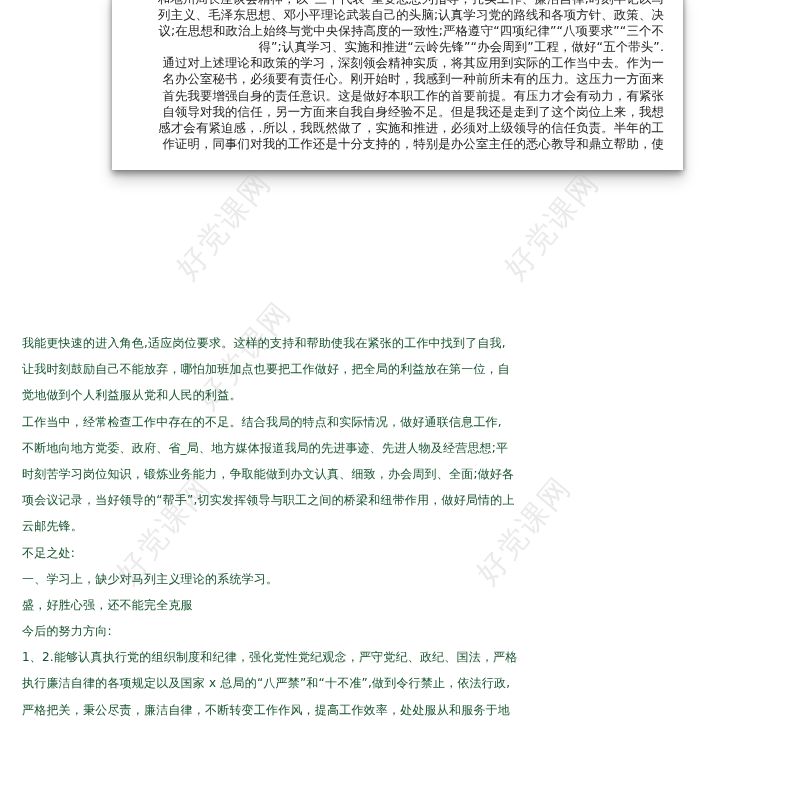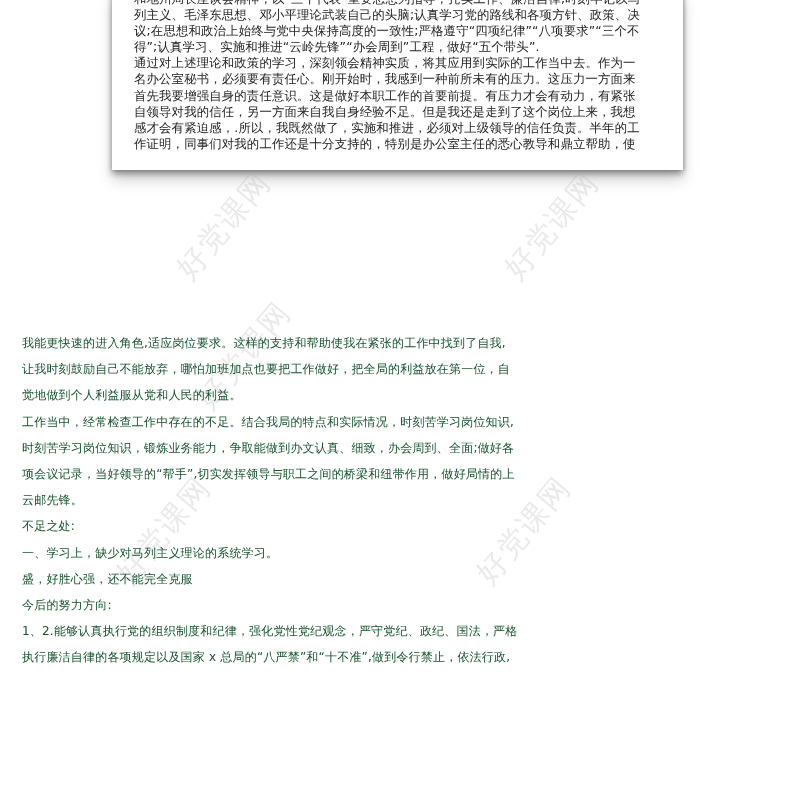--- a/index.html
+++ b/index.html
@@ -34,20 +34,21 @@
       font-size: 12.4px;
       line-height: 16.1px;
       color: #222;
       letter-spacing: 0.15px;
     }
     .page-card .card-line {
       white-space: nowrap;
       overflow: hidden;
       display: block;
       height: 16.1px;
+      text-align: right;
     }
     
     .body-text {
       position: absolute;
       left: 22px;
       top: 330px;
       width: 760px;
       font-size: 12px;
       line-height: 26.2px;
       color: #14532d;
@@ -91,23 +92,25 @@
 <div class="watermark" style="left:160px; top:205px;">好党课网</div>
 <div class="watermark" style="left:488px; top:205px;">好党课网</div>
 <div class="watermark" style="left:180px; top:335px;">好党课网</div>
 <div class="watermark" style="left:100px; top:510px;">好党课网</div>
 <div class="watermark" style="left:460px; top:510px;">好党课网</div>
 
 <div class="body-text">
   <span class="line">我能更快速的进入角色,适应岗位要求。这样的支持和帮助使我在紧张的工作中找到了自我,</span>
   <span class="line">让我时刻鼓励自己不能放弃，哪怕加班加点也要把工作做好，把全局的利益放在第一位，自</span>
   <span class="line">觉地做到个人利益服从党和人民的利益。</span>
-  <span class="line">工作当中，经常检查工作中存在的不足。结合我局的特点和实际情况，时刻苦学习岗位知识,</span>
+  <span class="line">工作当中，经常检查工作中存在的不足。结合我局的特点和实际情况，做好通联信息工作,</span>
+  <span class="line">不断地向地方党委、政府、省_局、地方媒体报道我局的先进事迹、先进人物及经营思想;平</span>
   <span class="line">时刻苦学习岗位知识，锻炼业务能力，争取能做到办文认真、细致，办会周到、全面;做好各</span>
   <span class="line">项会议记录，当好领导的“帮手”,切实发挥领导与职工之间的桥梁和纽带作用，做好局情的上</span>
   <span class="line">云邮先锋。</span>
   <span class="line">不足之处:</span>
   <span class="line">一、学习上，缺少对马列主义理论的系统学习。</span>
   <span class="line">盛，好胜心强，还不能完全克服</span>
   <span class="line">今后的努力方向:</span>
   <span class="line">1、2.能够认真执行党的组织制度和纪律，强化党性党纪观念，严守党纪、政纪、国法，严格</span>
   <span class="line">执行廉洁自律的各项规定以及国家 x 总局的“八严禁”和“十不准”,做到令行禁止，依法行政,</span>
+  <span class="line">严格把关，秉公尽责，廉洁自律，不断转变工作作风，提高工作效率，处处服从和服务于地</span>
 </div>
 
 </body></html>

